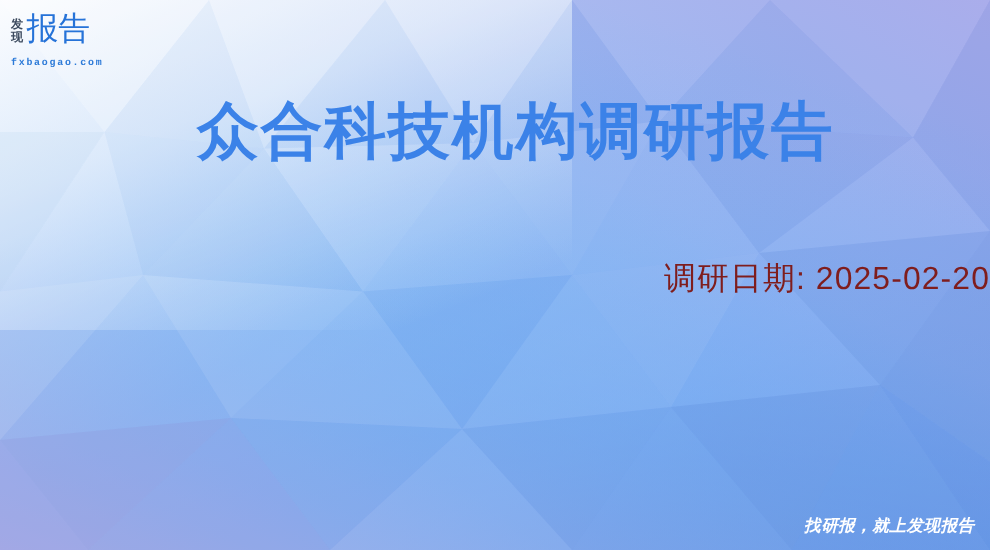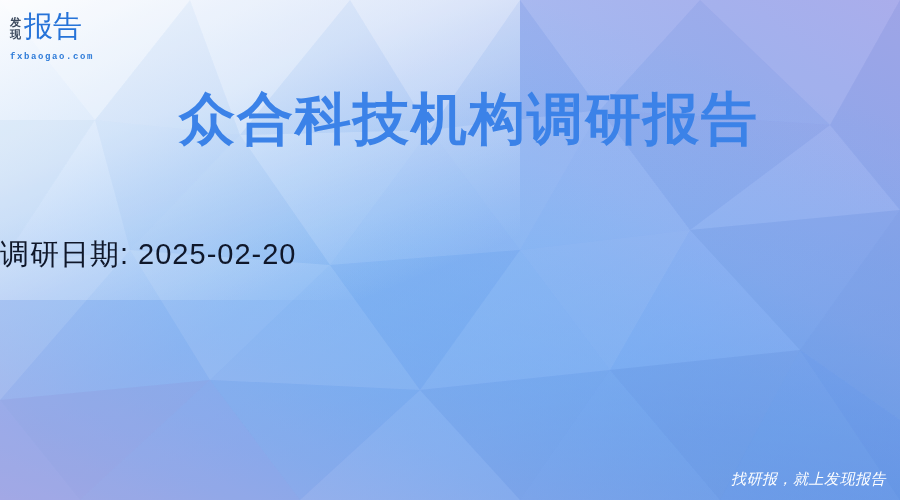--- a/index.html
+++ b/index.html
@@ -83,36 +83,36 @@
     letter-spacing: 2px;
     z-index: 4;
     margin-left: 38px;
   }
   
   .subtitle {
     position: absolute;
     left: 0;
     right: 0;
     top: 234px;
-    text-align: left;
+    text-align: right;
     font-size: 29px;
     line-height: 40px;
     font-weight: 400;
-    color: #0f172a;
+    color: #7f1d1d;
     letter-spacing: 1px;
     z-index: 4;
   }
   
   .tagline {
     position: absolute;
     right: 14px;
     bottom: 10px;
     font-size: 15px;
     line-height: 22px;
-    font-weight: 400;
+    font-weight: 700;
     font-style: italic;
     color: #ffffff;
     letter-spacing: 0.5px;
     z-index: 6;
   }
 </style>
 </head>
 <body>
 
 <div class="slide">

